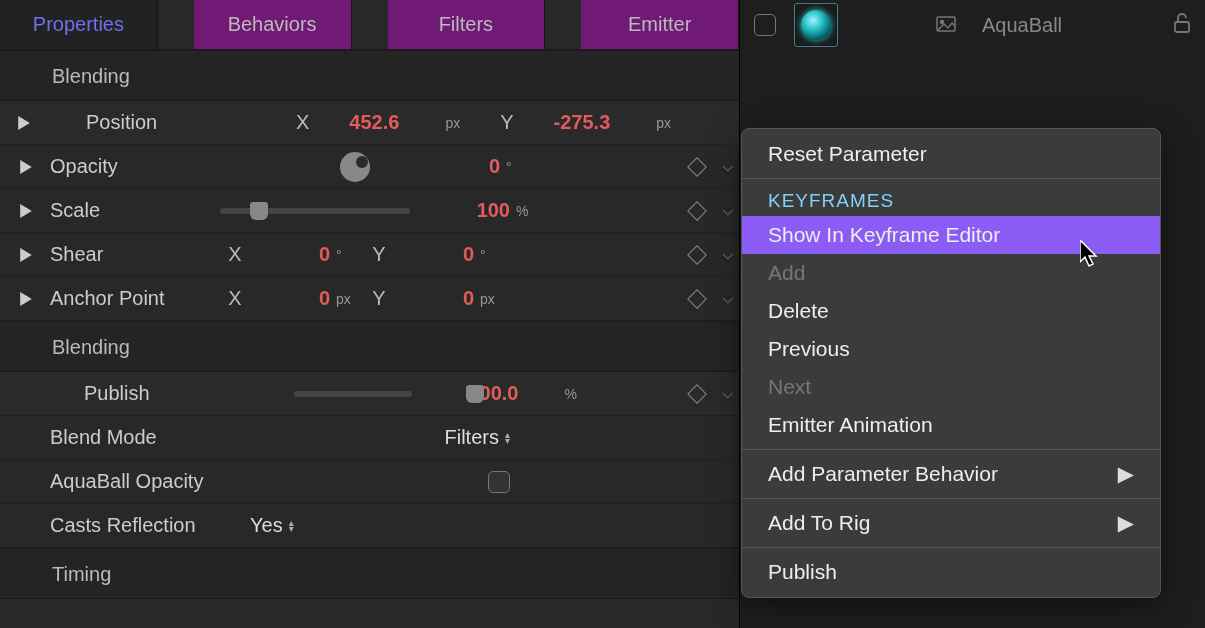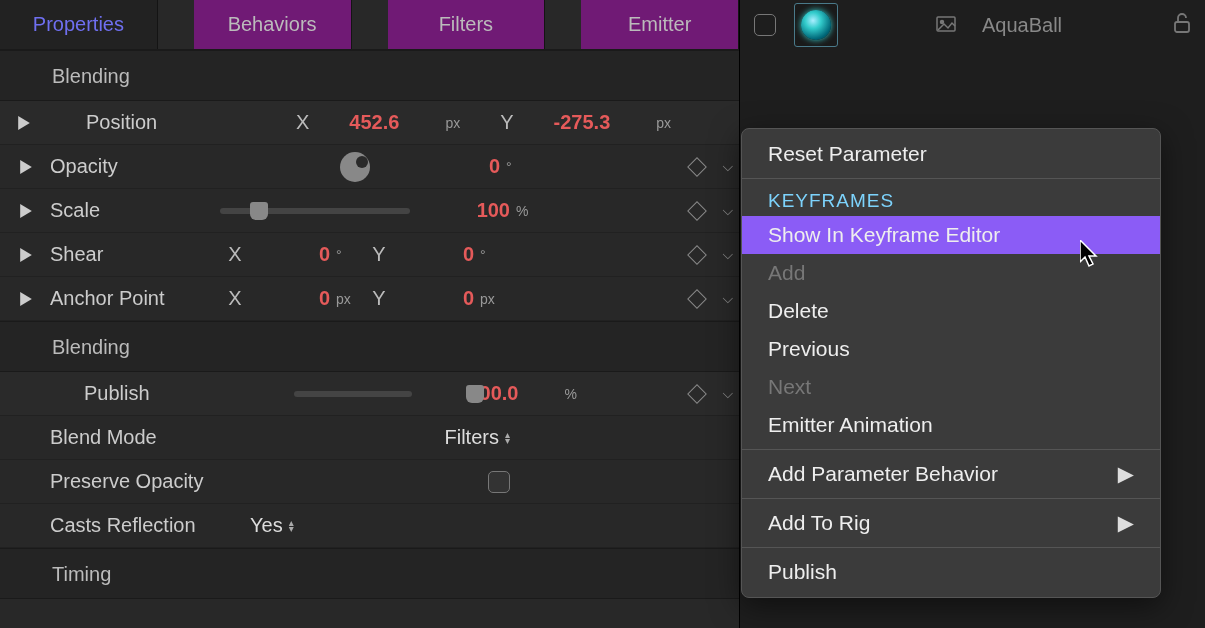--- a/index.html
+++ b/index.html
@@ -194,21 +194,21 @@
       <div class="label">Blend Mode</div>
       <div style="flex:0 0 290px;text-align:right;color:#ddd;display:flex;align-items:center;justify-content:flex-end;">
         <span>Filters</span>
         <span class="updown">▴<br>▾</span>
       </div>
       <div class="spacer"></div>
     </div>
 
     <div class="row">
       <div class="tri" style="visibility:hidden"></div>
-      <div class="label" style="flex:0 0 260px">Preserve Opacity</div>
+      <div class="label" style="flex:0 0 260px">AquaBall Opacity</div>
       <div style="flex:0 0 200px;display:flex;justify-content:flex-end;">
         <div class="checkbox"></div>
       </div>
       <div class="spacer"></div>
     </div>
 
     <div class="row">
       <div class="tri" style="visibility:hidden"></div>
       <div class="label" style="flex:0 0 200px">Casts Reflection</div>
       <div style="flex:0 0 260px;text-align:right;color:#ddd;display:flex;align-items:center;justify-content:flex-start;">

